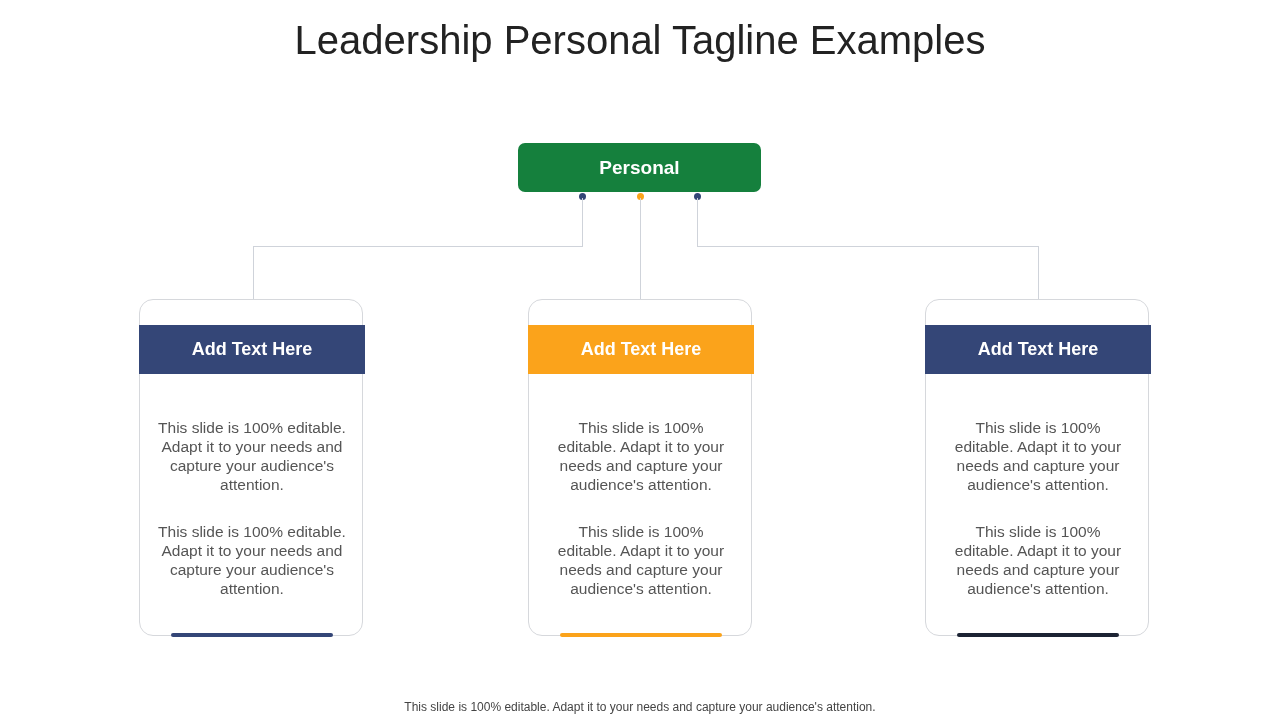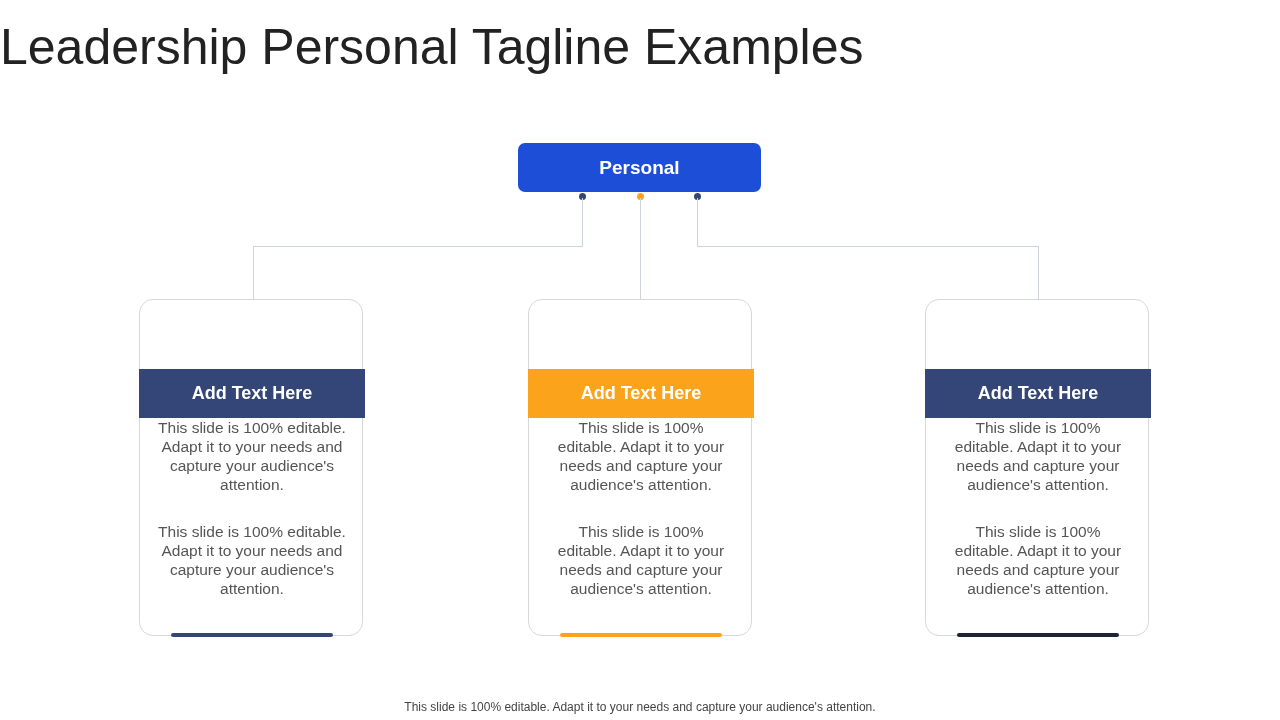--- a/index.html
+++ b/index.html
@@ -1,28 +1,28 @@
 <!DOCTYPE html>
 <html><head>
 <meta charset="utf-8">
 <style>
   html, body { margin:0; padding:0; }
   body { width:1280px; height:720px; background:#ffffff; position:relative; overflow:hidden;
          font-family:"Liberation Sans", sans-serif; }
-  .title { position:absolute; top:18px; left:0; width:1280px; 
-           font-size:50px; color:#222222; font-weight:normal; }
-  .root { position:absolute; left:518px; top:143px; width:243px; height:49px; background:#1d4ed8;
+  .title { position:absolute; top:18px; left:0; width:1280px; text-align:center;
+           font-size:40px; color:#222222; font-weight:normal; }
+  .root { position:absolute; left:518px; top:143px; width:243px; height:49px; background:#15803d;
           border-radius:7px; color:#ffffff; font-weight:bold; font-size:19px; text-align:center;
           line-height:24px; display:flex; flex-direction:column; justify-content:center; }
   .dot { position:absolute; width:7px; height:7px; border-radius:50%; }
   .line { position:absolute; background:#cfd3da; }
   .card { position:absolute; top:299px; width:224px; height:337px; border:1px solid #d6d8dc;
           border-radius:14px; background:#fff; box-sizing:border-box; }
   .card-header { position:absolute; top:25px; left:-1px; width:226px; height:49px; color:#fff;
-                 font-weight:bold; font-size:18px; display:flex; align-items:center; justify-content:center;margin-top:44px; }
+                 font-weight:bold; font-size:18px; display:flex; align-items:center; justify-content:center; }
   .card-text { position:absolute; left:10px; width:204px; text-align:center; font-size:15.5px;
                line-height:19px; color:#555555; }
   .card-bar { position:absolute; bottom:-2px; left:31px; width:162px; height:4px; border-radius:2px; }
   .footer { position:absolute; top:700px; left:0; width:1280px; text-align:center; font-size:12px; color:#444; }
 </style>
 </head>
 <body>
 
 <div class="title">Leadership Personal Tagline Examples</div>
 

